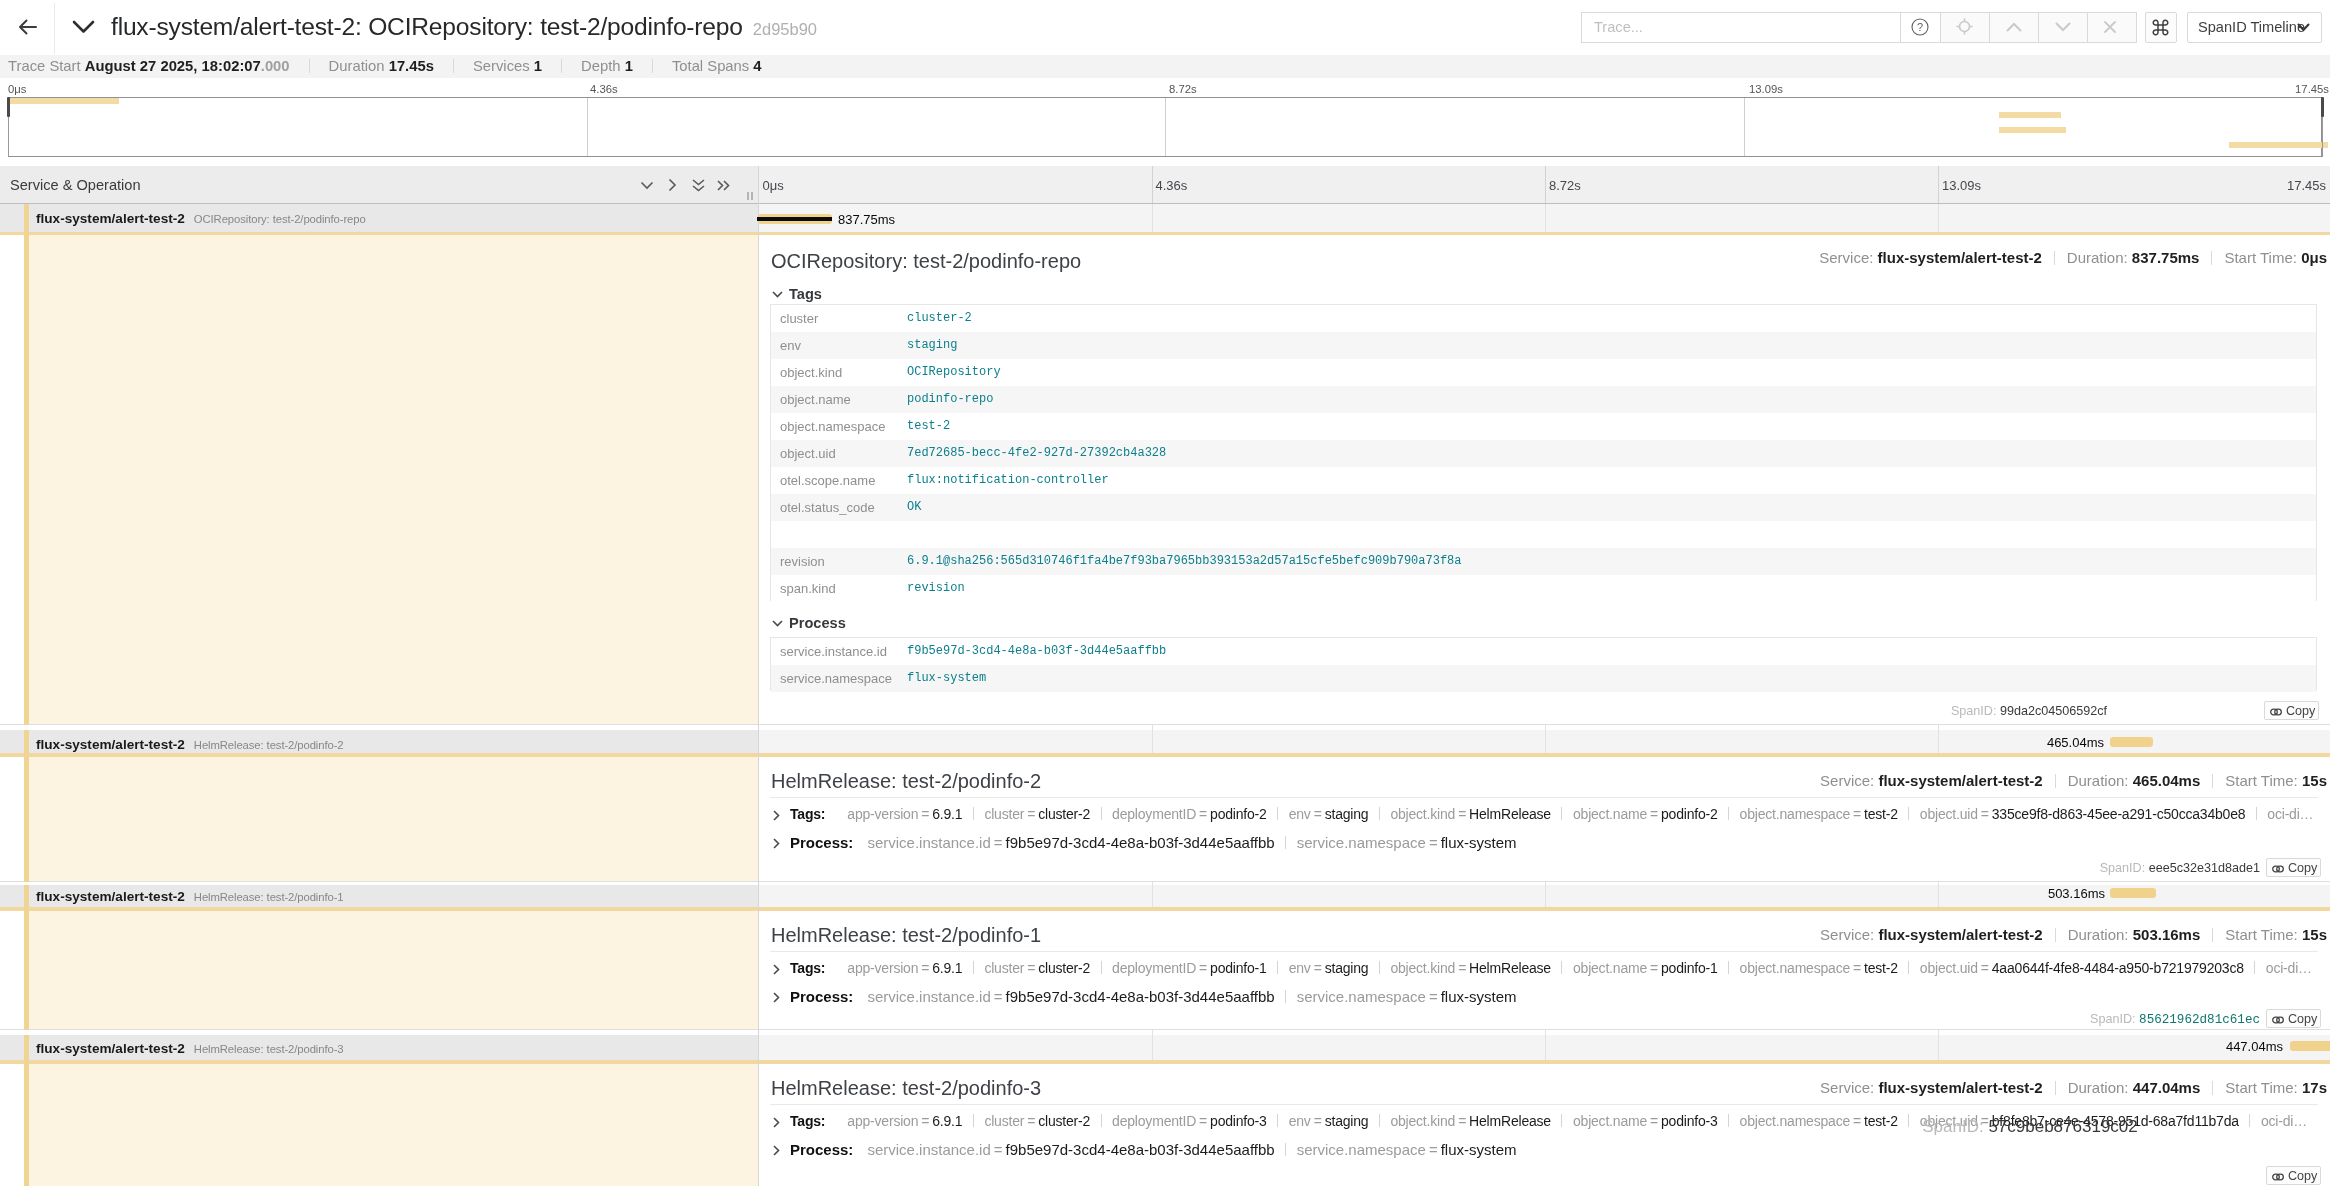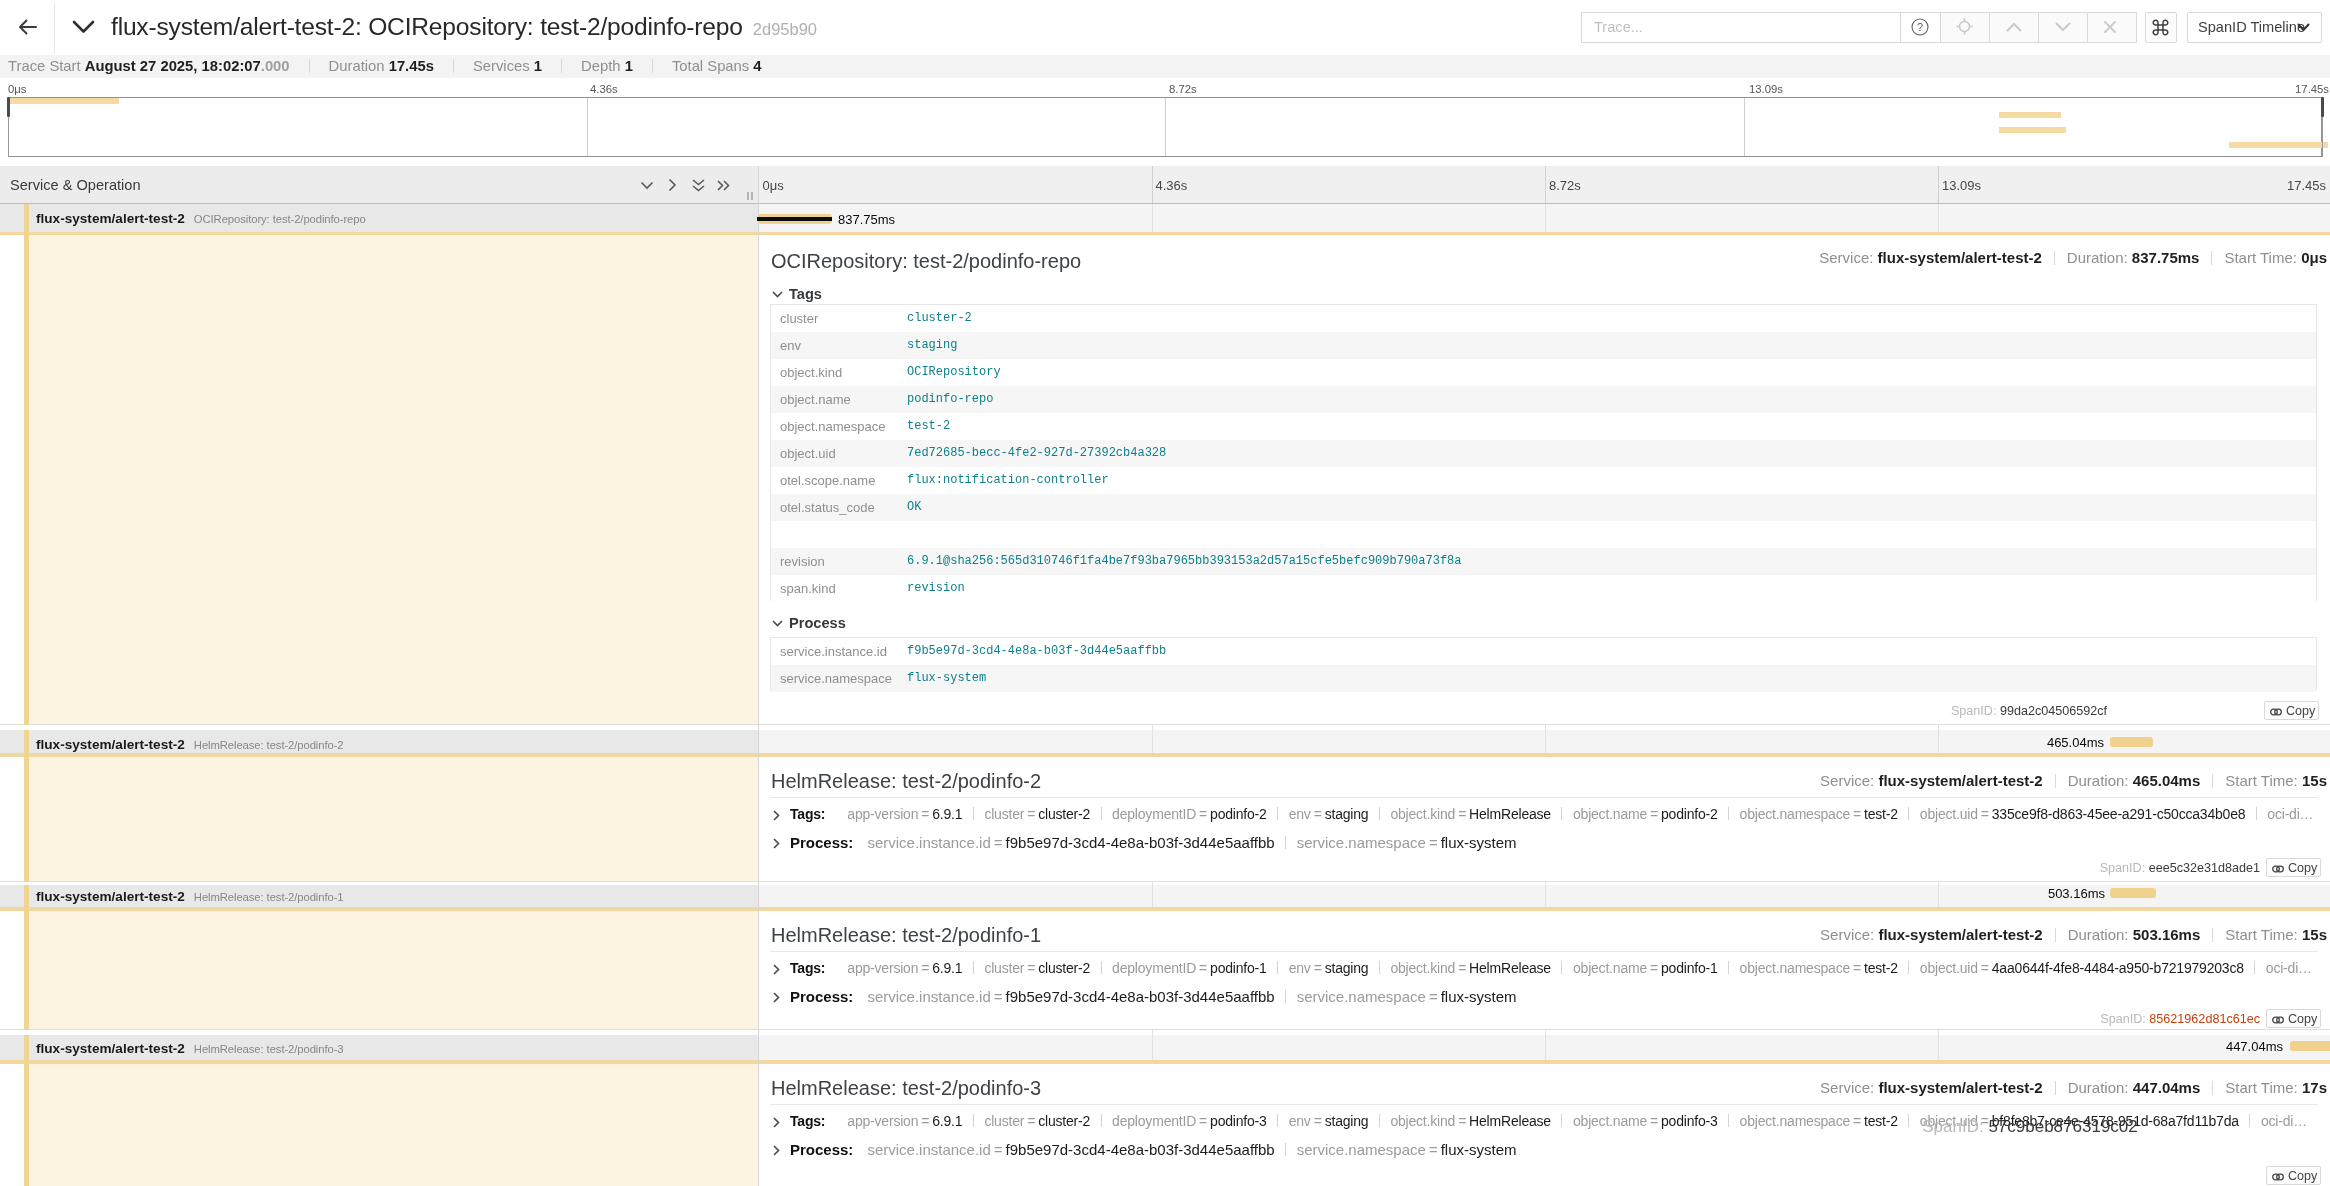--- a/index.html
+++ b/index.html
@@ -221,21 +221,21 @@
 <div class="a" style="left:770px;top:951px;width:1548px;height:1px;background:#e8e8e8;"></div>
 <div class="a" style="left:1300px;top:925.5px;width:1027px;text-align:right;font-size:15px;white-space:nowrap;"><span class="lbl">Service:</span> <span class="val">flux-system/alert-test-2</span><span class="sep" style="margin:0 12px;"></span><span class="lbl">Duration:</span> <span class="val">503.16ms</span><span class="sep" style="margin:0 12px;"></span><span class="lbl">Start Time:</span> <span class="val">15s</span></div>
 <svg class="a" style="left:773px;top:964px" width="7" height="11" viewBox="0 0 7 11">
     <path d="M1 1 L5.5 5.5 L1 10" stroke="#4a4a4a" stroke-width="1.6" fill="none"></path>
   </svg>
 <div class="a" style="left:790px;top:960px;width:1528px;font-size:14px;letter-spacing:-0.2px;white-space:nowrap;overflow:hidden;"><span style="font-weight:bold;color:#111;">Tags:</span><span style="display:inline-block;width:22px;"></span><span class="k">app-version</span><span class="eq">=</span><span class="v">6.9.1</span><span class="ksep"></span><span class="k">cluster</span><span class="eq">=</span><span class="v">cluster-2</span><span class="ksep"></span><span class="k">deploymentID</span><span class="eq">=</span><span class="v">podinfo-1</span><span class="ksep"></span><span class="k">env</span><span class="eq">=</span><span class="v">staging</span><span class="ksep"></span><span class="k">object.kind</span><span class="eq">=</span><span class="v">HelmRelease</span><span class="ksep"></span><span class="k">object.name</span><span class="eq">=</span><span class="v">podinfo-1</span><span class="ksep"></span><span class="k">object.namespace</span><span class="eq">=</span><span class="v">test-2</span><span class="ksep"></span><span class="k">object.uid</span><span class="eq">=</span><span class="v">4aa0644f-4fe8-4484-a950-b721979203c8</span><span class="ksep"></span><span class="k">oci-di…</span></div>
 <svg class="a" style="left:773px;top:992px" width="7" height="11" viewBox="0 0 7 11">
     <path d="M1 1 L5.5 5.5 L1 10" stroke="#4a4a4a" stroke-width="1.6" fill="none"></path>
   </svg>
 <div class="a" style="left:790px;top:988px;font-size:15px;white-space:nowrap;"><span style="font-weight:bold;color:#111;">Process:</span><span style="display:inline-block;width:14px;"></span><span class="k">service.instance.id</span><span class="eq">=</span><span class="v">f9b5e97d-3cd4-4e8a-b03f-3d44e5aaffbb</span><span class="ksep"></span><span class="k">service.namespace</span><span class="eq">=</span><span class="v">flux-system</span></div>
-<div class="a" style="left:1800px;top:1012px;width:460px;text-align:right;font-size:12.6px;white-space:nowrap;"><span style="color:#b9b9b9;">SpanID: </span><span style="color:#c2410c;">85621962d81c61ec</span></div>
+<div class="a" style="left:1800px;top:1012px;width:460px;text-align:right;font-size:12.6px;white-space:nowrap;"><span style="color:#b9b9b9;">SpanID: </span><span style="color:#0f766e;font-family:Liberation Mono, monospace;">85621962d81c61ec</span></div>
 <div class="a btn" style="left:2266px;top:1009px;width:55px;height:19px;border-radius:2px;background:#fdfdfd;">
     <svg style="position:absolute;left:5px;top:5.5px" width="12" height="8" viewBox="0 0 12 8">
       <rect x="0.7" y="1.2" width="6.6" height="5.6" rx="2.8" stroke="#444" stroke-width="1.3" fill="none"></rect>
       <rect x="4.7" y="1.2" width="6.6" height="5.6" rx="2.8" stroke="#444" stroke-width="1.3" fill="none"></rect>
     </svg>
     <span style="position:absolute;left:21px;top:2px;font-size:12.6px;color:#444;">Copy</span>
   </div>
 <div class="a" style="left:24px;top:885px;width:4.5px;height:144.5px;background:#f0d494;"></div>
 <div class="a" style="left:28.5px;top:1063.5px;width:729px;height:122.5px;background:#fcf3e1;"></div>
 <div class="a" style="left:757.5px;top:1063.5px;width:1572.5px;height:122.5px;background:#fff;"></div>

